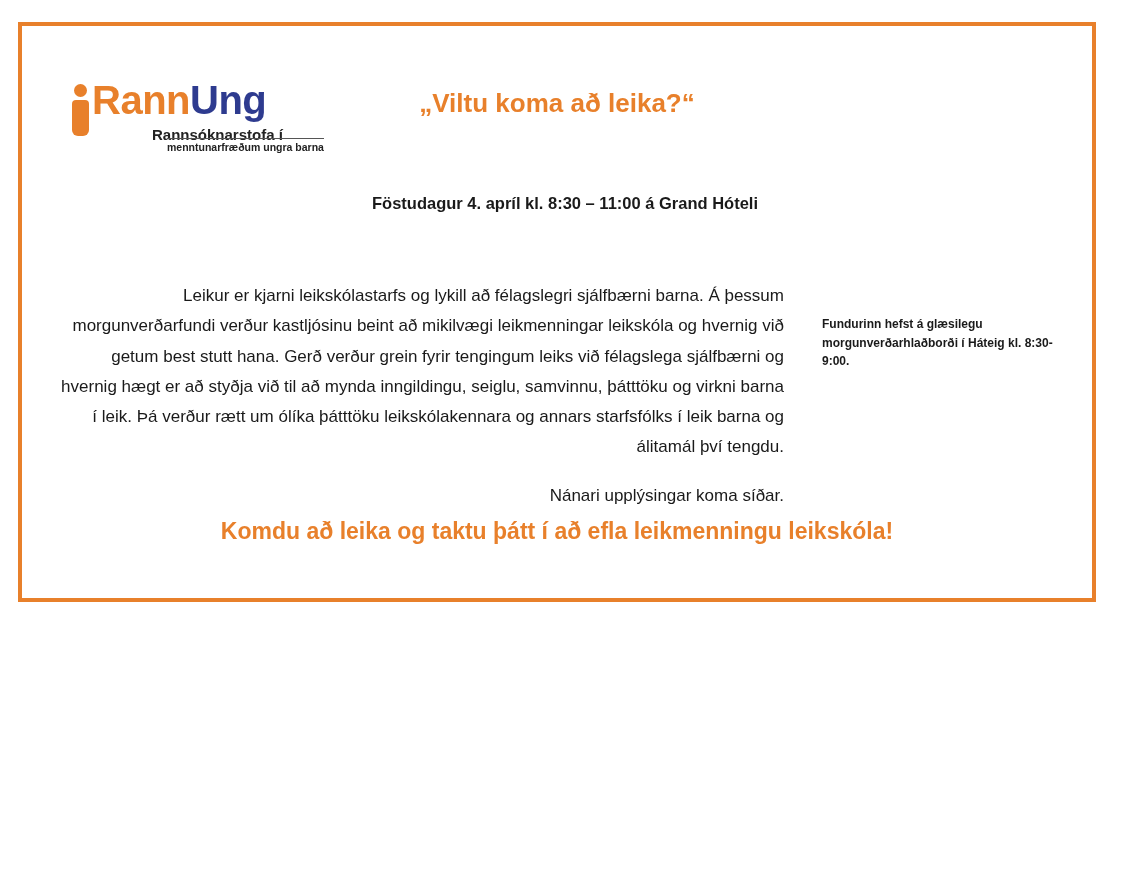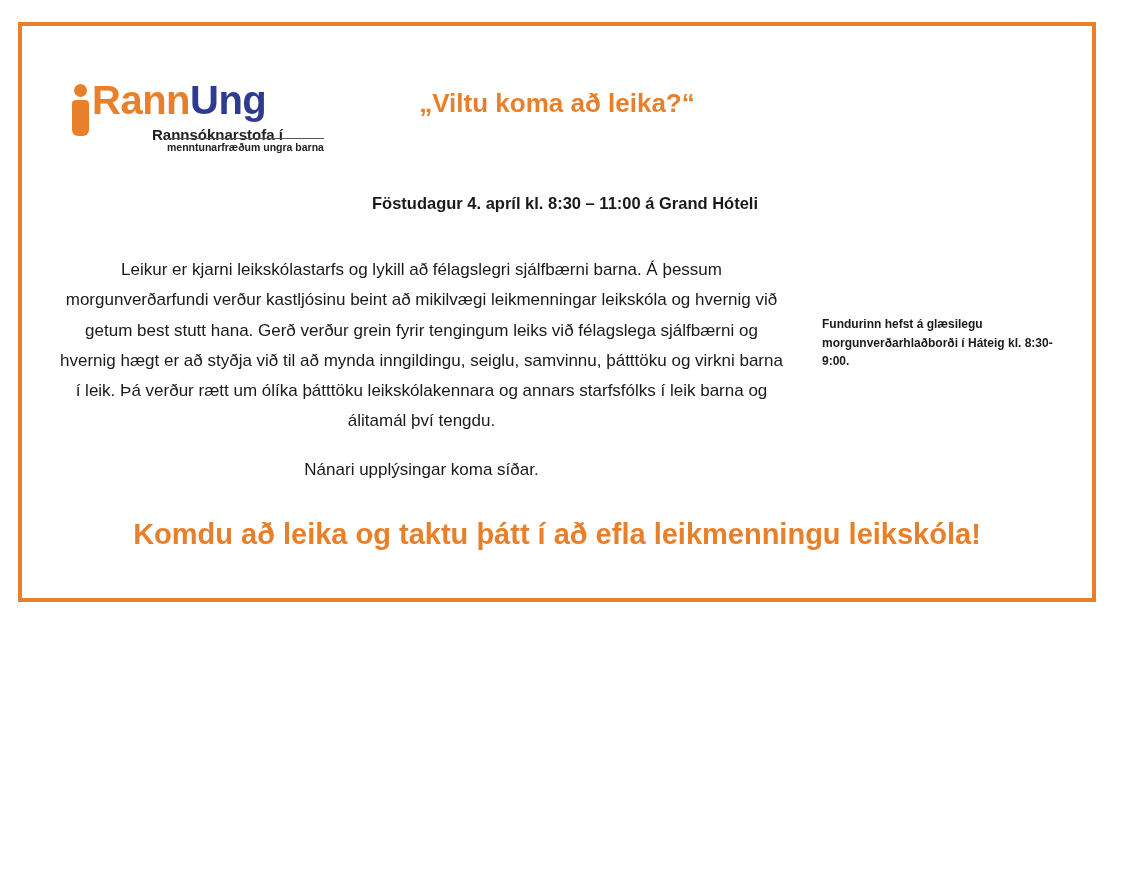--- a/index.html
+++ b/index.html
@@ -131,26 +131,26 @@
     font-size: 16.5px;
     font-weight: bold;
     color: #1a1a1a;
     padding-left: 16px;
   }
 
   
   .body-col {
     position: absolute;
     left: 37px;
-    top: 229px;
+    top: 255px;
     width: 725px;
     font-size: 17px;
     line-height: 1.78;
     color: #1a1a1a;
-    text-align: center;
+    text-align: right;
   }
   .body-col p { margin: 0; }
   .body-col p.second { margin-top: 18px; }
 
   .side-note {
     position: absolute;
     left: 800px;
     top: 289px;
     width: 255px;
     font-size: 12px;
@@ -158,21 +158,21 @@
     font-weight: bold;
     color: #1a1a1a;
   }
 
   .callout {
     position: absolute;
     left: 0;
     right: 0;
     top: 492px;
     text-align: center;
-    font-size: 29px;
+    font-size: 23px;
     font-weight: bold;
     color: #E8802B;
   }
 </style>
 </head>
 <body>
 
 <div class="page">
 
   <div class="flyer">

